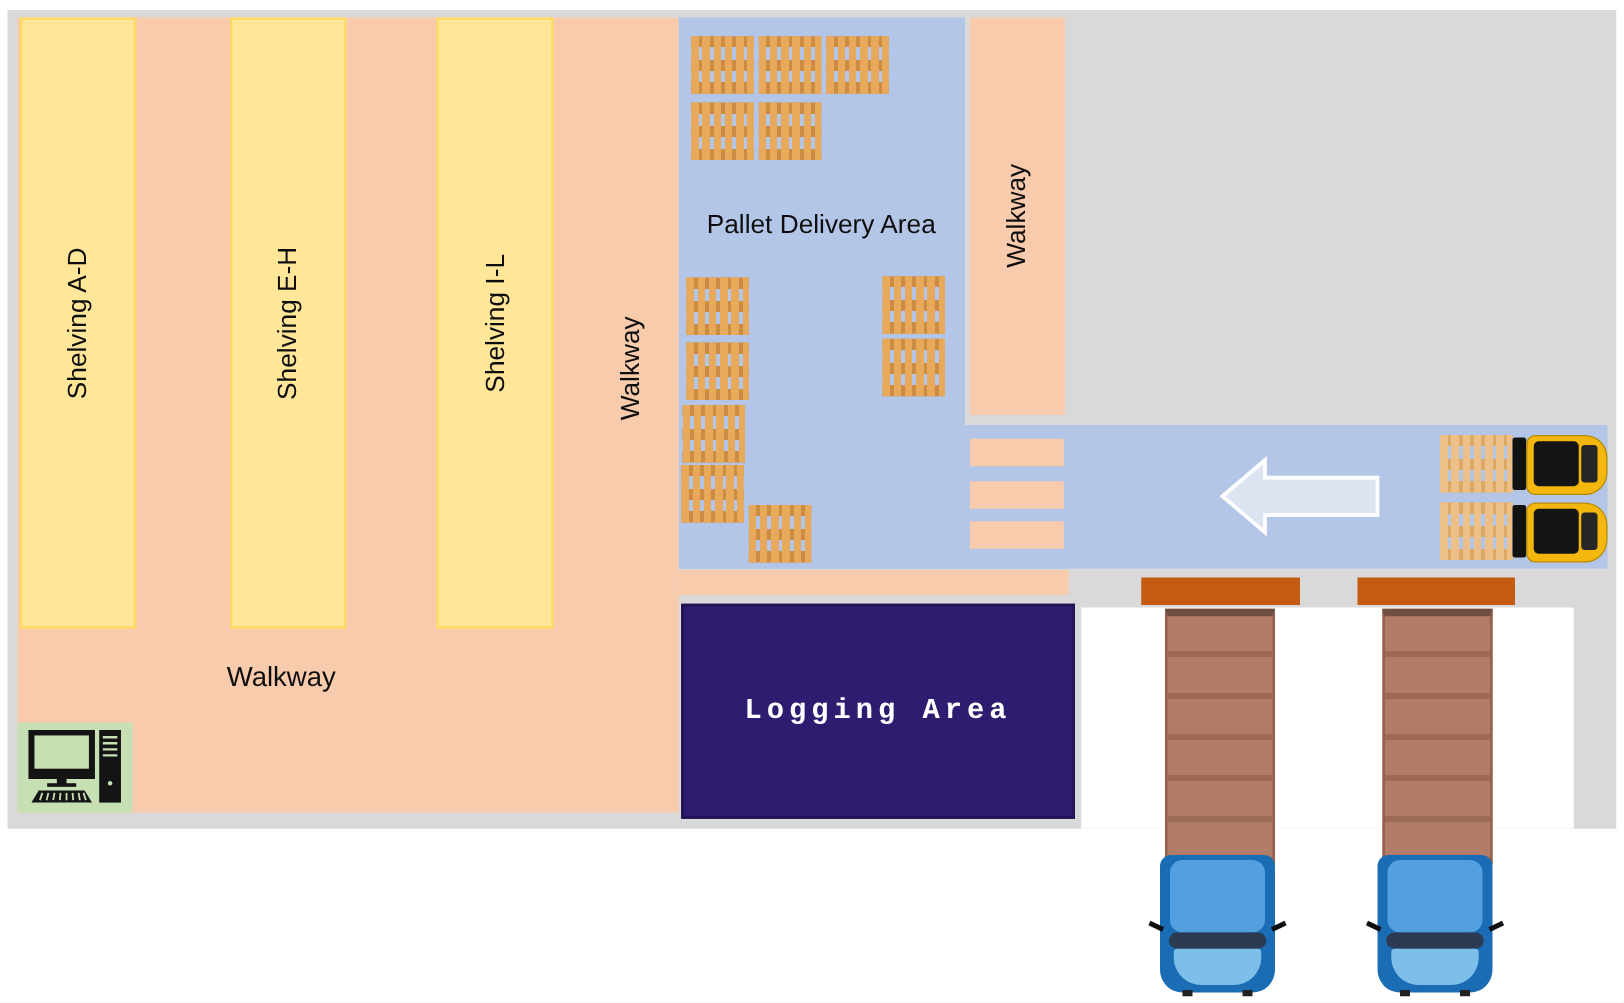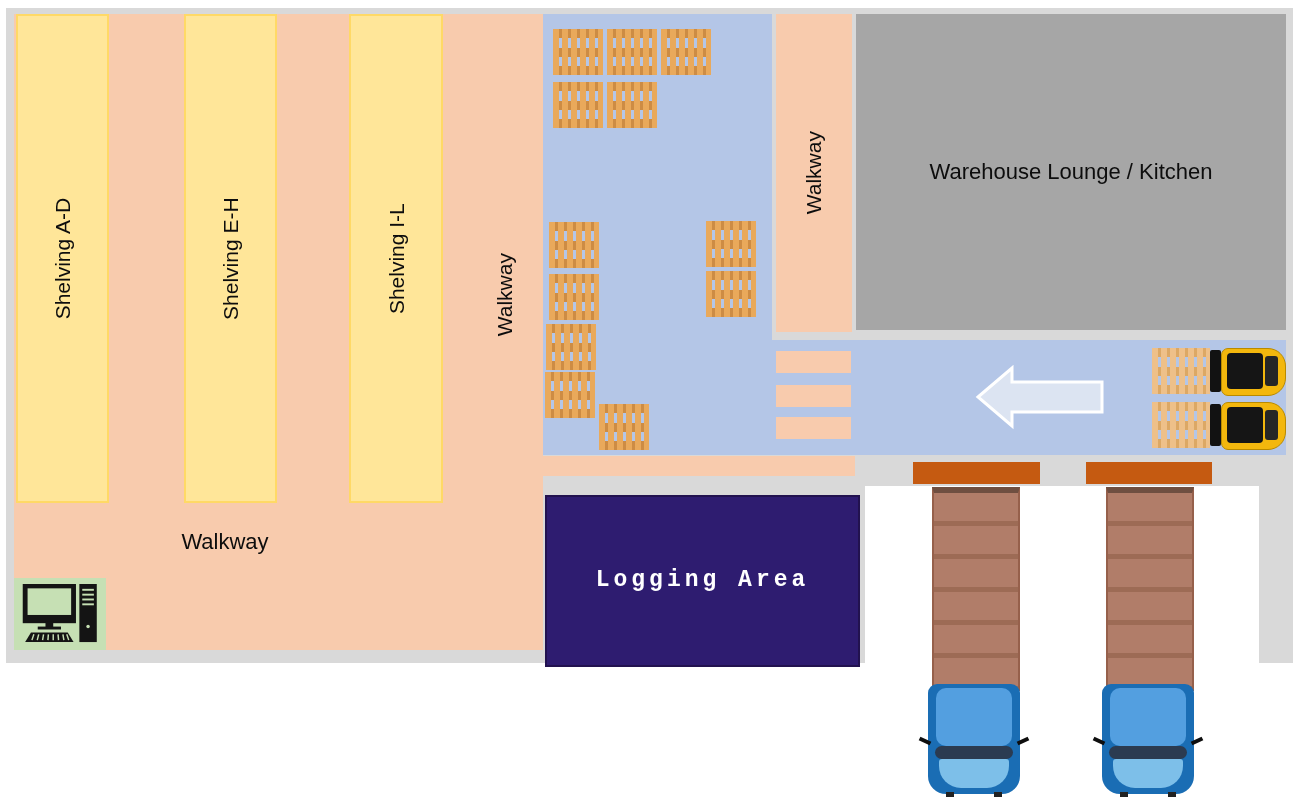--- a/index.html
+++ b/index.html
@@ -6,21 +6,21 @@
   #stage{position:relative;width:1299px;height:802px;background:#ffffff;overflow:hidden;
          font-family:"Liberation Sans",sans-serif;color:#111;}
   .abs{position:absolute;box-sizing:border-box;}
 
   
   .floor{background:#d9d9d9;}
   .zone-peach{background:#f8cbad;}
   .zone-blue{background:#b4c6e7;}
   .zone-gray{background:#a6a6a6;}
   .zone-green{background:#c6e0b4;}
-  .zone-navy{background:#2e1c70;border:2px solid #22124f;margin-top:12px;}
+  .zone-navy{background:#2e1c70;border:2px solid #22124f;}
   .shelf{background:#ffe699;border:2px solid #ffd966;}
   .white-cut{background:#ffffff;}
 
   
   .lbl{display:flex;align-items:center;justify-content:center;text-align:center;
        font-size:21px;line-height:1.3;color:#0d0d0d;}
   .lbl.vert span{transform:rotate(-90deg);white-space:nowrap;display:block;}
   .lbl-lounge{font-size:22px;}
   .lbl-logging{font-family:"Liberation Mono","DejaVu Sans Mono",monospace;
                font-weight:bold;font-size:23px;letter-spacing:4px;color:#ffffff;}
@@ -113,30 +113,30 @@
           <line x1="63" y1="11" x2="75" y2="11"></line>
         <line x1="63" y1="16" x2="75" y2="16"></line>
           <line x1="63" y1="21" x2="75" y2="21"></line>
       </g>
       <circle cx="69" cy="44" r="1.8" fill="#c6e0b4"></circle>
     </svg>
   </div>
 
 
   <div class="abs zone-blue" style="left:543px;top:14px;width:229px;height:441px;"></div>
+  <div class="abs lbl" style="left:557px;top:140px;width:200px;height:80px;">
+    <span>Pallet Delivery Area</span>
+  </div>
 
   <div class="abs zone-blue" style="left:772px;top:340px;width:514px;height:115px;"></div>
 
   <div class="abs zone-peach lbl vert" style="left:776px;top:14px;width:76px;height:318px;">
     <span>Walkway</span>
   </div>
 
-  <div class="abs zone-gray lbl lbl-lounge" style="left:856px;top:14px;width:430px;height:316px;">
-    <span>Warehouse Lounge / Kitchen</span>
-  </div>
 
   <div class="stripe" style="top:351px;"></div>
   <div class="stripe" style="top:385px;"></div>
   <div class="stripe" style="top:417px;"></div>
 
   <div class="abs zone-peach" style="left:543px;top:456px;width:312px;height:20px;"></div>
 
   <div class="abs zone-navy lbl lbl-logging" style="left:545px;top:483px;width:315px;height:172px;">
     <span>Logging Area</span>
   </div>

